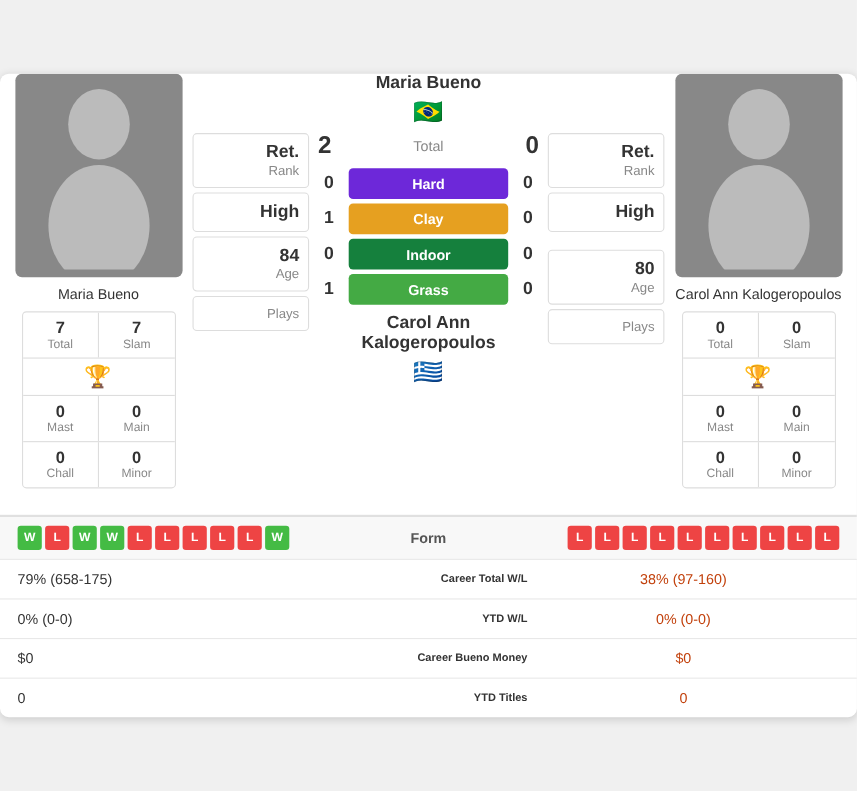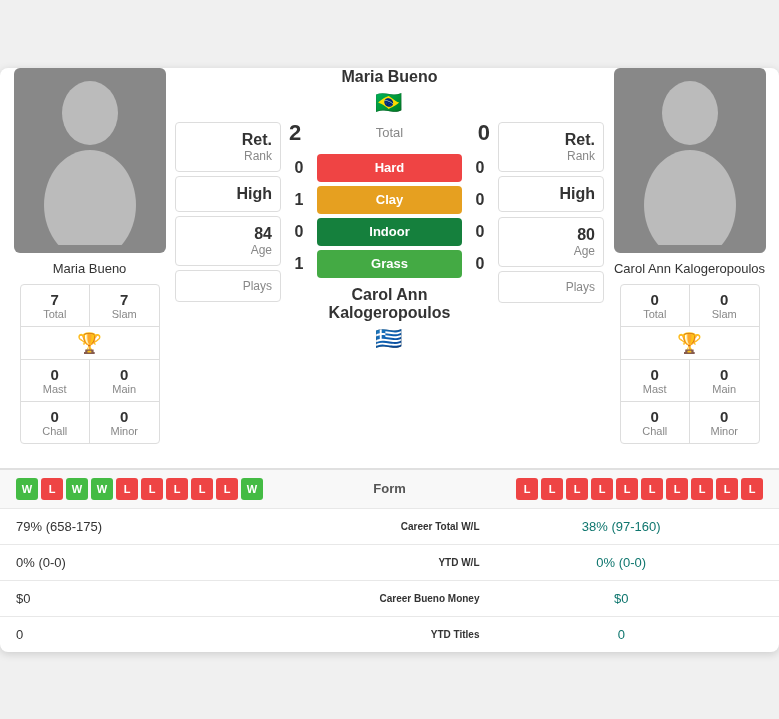--- a/index.html
+++ b/index.html
@@ -49,21 +49,21 @@
       border-radius: 4px;
       border: none;
       color: white;
       font-weight: bold;
       font-size: 13px;
       display: flex;
       align-items: center;
       justify-content: center;
       margin: 0 8px;
     }
-    .surface-hard { background: #ef4444; }
+    .surface-hard { background: #6d28d9; }
     .surface-clay { background: #e6a020; }
     .surface-indoor { background: #15803d; }
     .surface-grass { background: #44aa44; }
 
     
     .bottom-section {
       border-top: 2px solid #e0e0e0;
       margin-top: 8px;
     }
     .form-row {
@@ -122,21 +122,21 @@
       width: 180px;
       text-align: right;
       font-size: 10px;
       font-weight: bold;
       color: #333;
     }
     .data-right {
       flex: 1;
       text-align: center;
       font-size: 13px;
-      color: #0f766e;
+      color: #c2410c;
     }
 
     
     .top-inner {
       display: flex;
       flex-direction: row;
       width: 100%;
     }
 
     .left-col {
@@ -383,21 +383,21 @@
         <div class="msb-row">
           <span class="msb-val">Ret.</span>
           <span>Rank</span>
         </div>
       </div>
       <div class="mid-stat-block" style="margin-top:4px;">
         <div class="msb-row">
           <span class="msb-val">High</span>
         </div>
       </div>
-      <div class="mid-stat-block" style="margin-top:5px;">
+      <div class="mid-stat-block" style="margin-top:16px;">
         <div class="msb-row">
           <span class="msb-val">80</span>
           <span>Age</span>
         </div>
       </div>
       <div class="mid-stat-block" style="margin-top:4px;">
         <div class="msb-row">
           <span>Plays</span>
         </div>
       </div>

